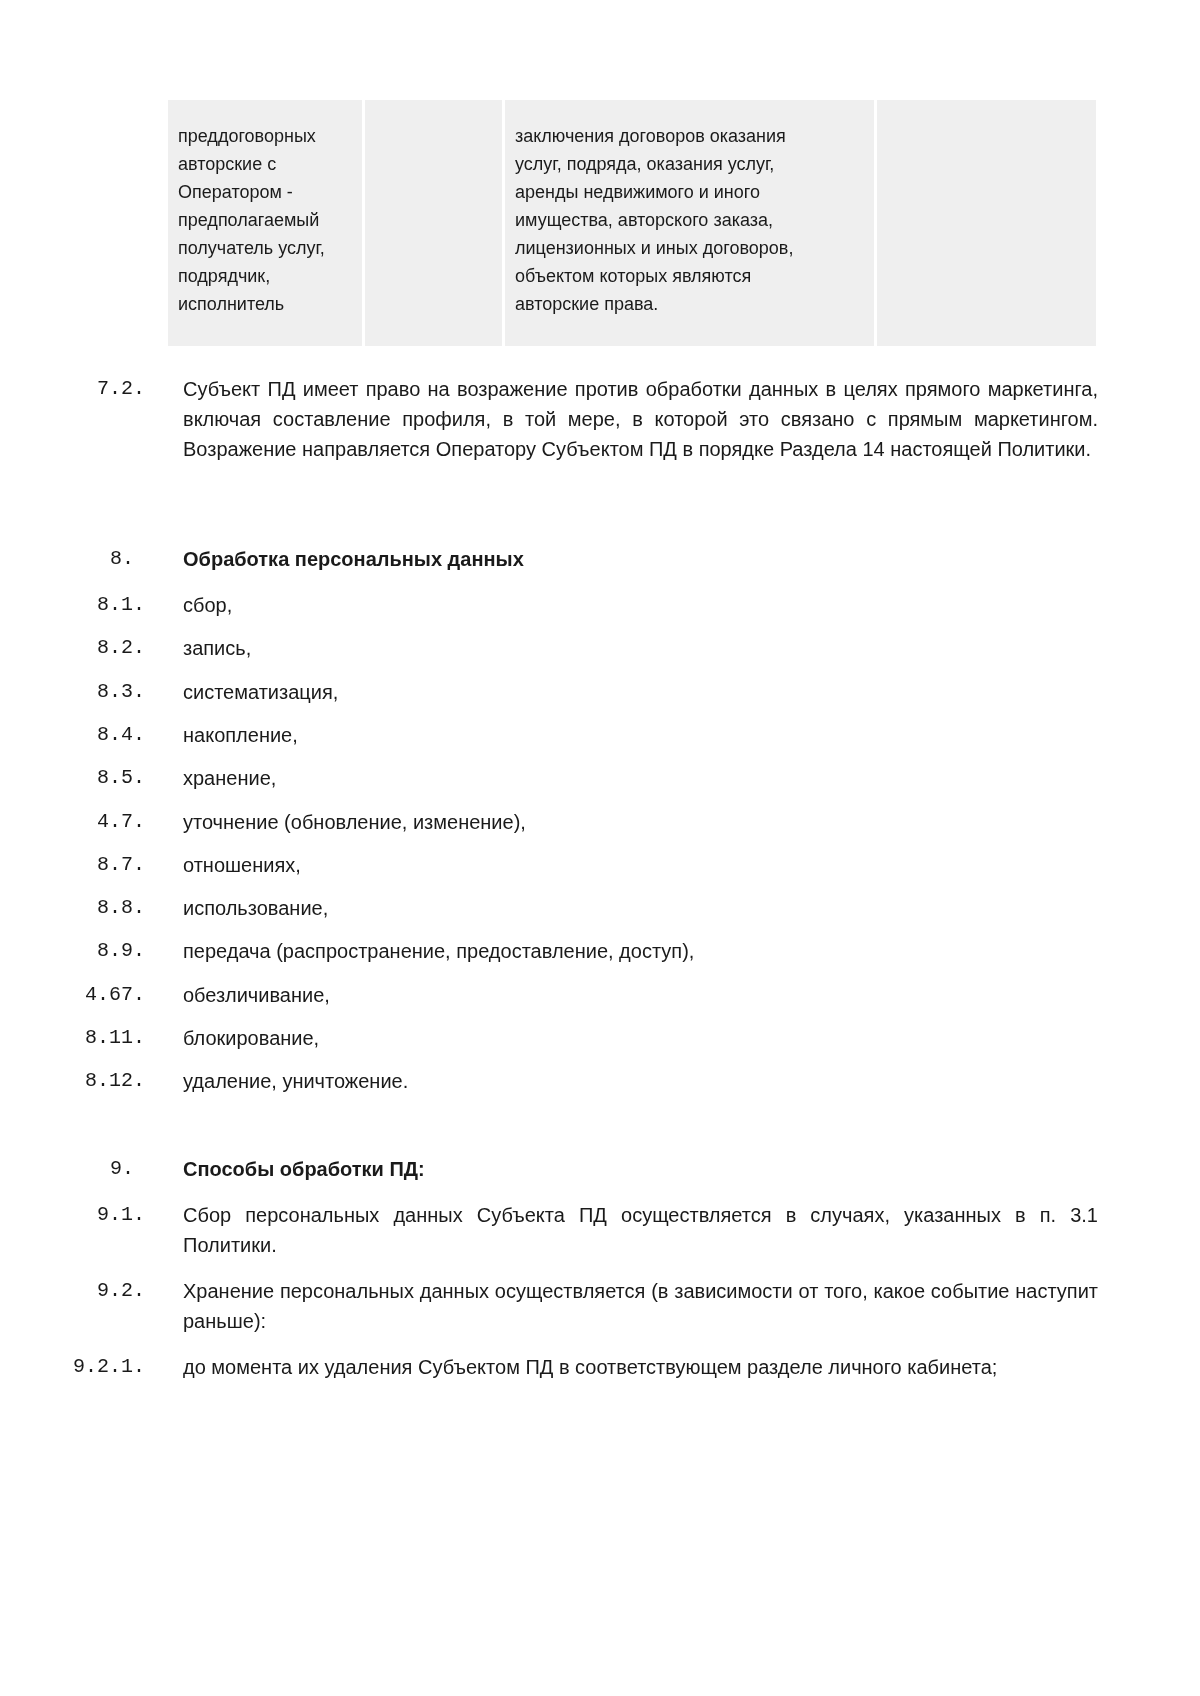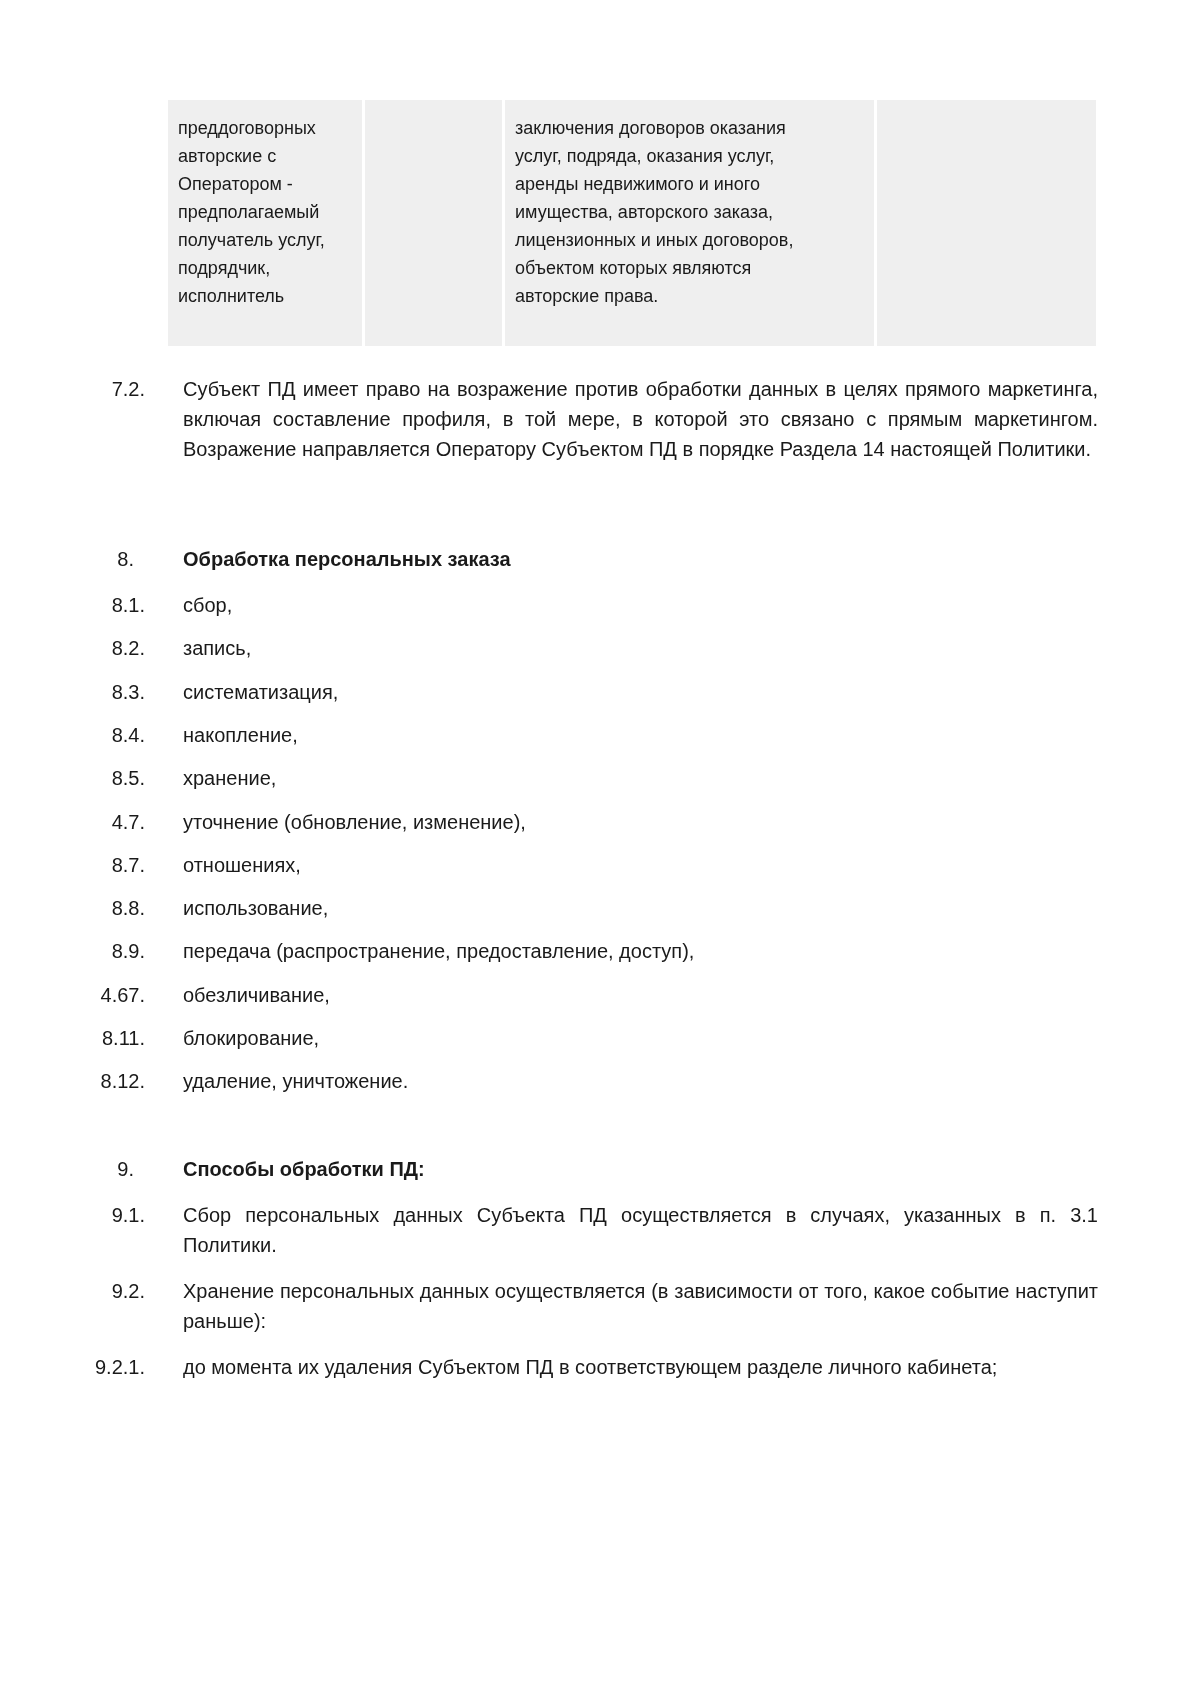--- a/index.html
+++ b/index.html
@@ -1,22 +1,22 @@
 <!DOCTYPE html>
 <html><head>
 <meta charset="utf-8">
 <style>
   html, body { margin:0; padding:0; background:#ffffff; }
   body { width:1200px; height:1696px; position:relative; font-family:"Liberation Sans", sans-serif; color:#1a1a1a; }
   .table { position:absolute; left:168px; top:100px; width:928px; height:246px; display:flex; gap:3px; }
-  .cell { background:#efefef; box-sizing:border-box; padding:14px 10px; font-size:18px; line-height:28px; }
+  .cell { background:#efefef; box-sizing:border-box; padding:22px 10px; font-size:18px; line-height:28px; }
   .c1 { width:194px; } .c2 { width:137px; } .c3 { width:369px; } .c4 { flex:1; }
   .line { display:block; white-space:nowrap; }
   .item { position:absolute; left:0; width:1200px; font-size:20px; line-height:30px; }
-  .num { position:absolute; right:1055px; text-align:center; white-space:nowrap; }
+  .num { position:absolute; right:1055px; text-align:center; white-space:nowrap;font-family:Liberation Mono, monospace; }
   .txt { position:absolute; left:183px; width:915px; text-align:justify; }
   .bold { font-weight:bold; }
 </style>
 </head>
 <body>
 
 <div class="table">
   <div class="cell c1" id="col1">
       <span class="line">преддоговорных</span>
       <span class="line">авторские с</span>
@@ -39,21 +39,21 @@
   <div class="cell c4"></div>
 </div>
 
 <div class="item" style="top:374px;">
   <span class="num">7.2.</span>
   <span class="txt">Субъект ПД имеет право на возражение против обработки данных в целях прямого маркетинга, включая составление профиля, в той мере, в которой это связано с прямым маркетингом. Возражение направляется Оператору Субъектом ПД в порядке Раздела 14 настоящей Политики.</span>
 </div>
 
 <div class="item" style="top:544px;">
   <span class="num" style="right:1066px;">8.</span>
-  <span class="txt bold">Обработка персональных заказа</span>
+  <span class="txt bold">Обработка персональных данных</span>
 </div>
 
 <div id="s8list">
     <div class="item" style="top: 590px;">
       <span class="num">8.1.</span>
       <span class="txt">сбор,</span>
     </div>
     <div class="item" style="top: 633.3px;">
       <span class="num">8.2.</span>
       <span class="txt">запись,</span>

